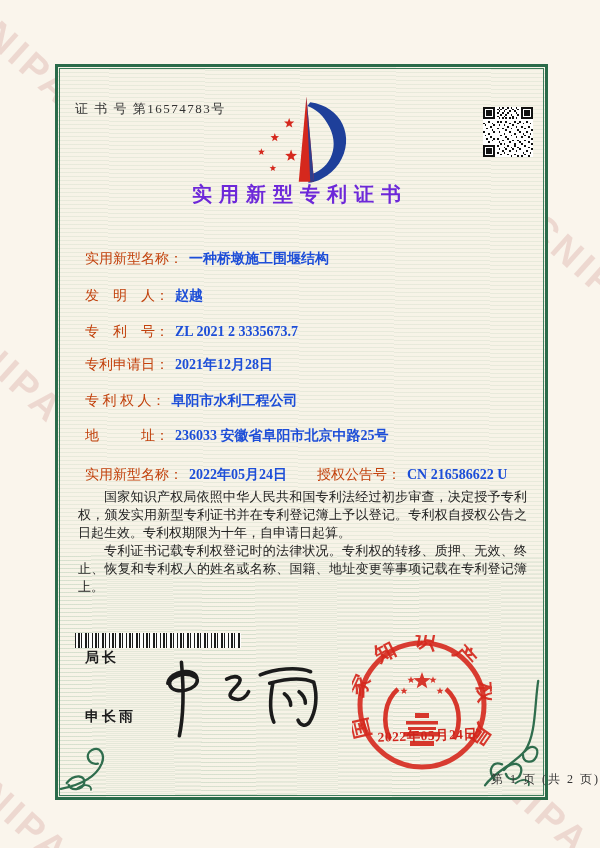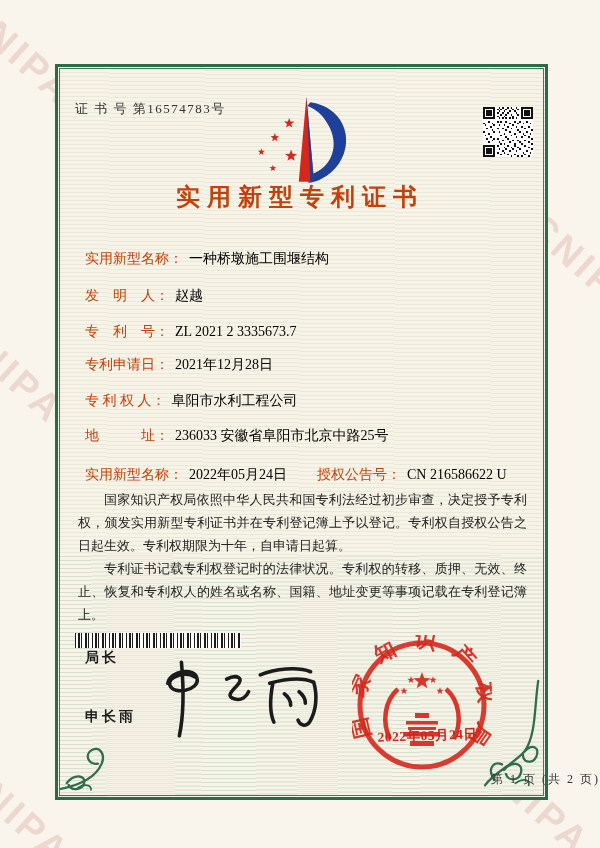--- a/index.html
+++ b/index.html
@@ -34,29 +34,29 @@
   .wave-strong{
     position:absolute;left:2px;right:2px;bottom:2px;height:240px;
     background:repeating-linear-gradient(-0.7deg, rgba(140,180,150,0.18) 0 1px, rgba(0,0,0,0) 1px 4px);
   }
   .content{position:absolute;inset:0;z-index:3;padding-left:32px;}
   .cert-no{
     position:absolute;left:75px;top:100px;font-size:13px;letter-spacing:1.5px;color:#333;
   }
   .title{
     position:absolute;left:0;top:181px;width:100%;text-align:center;
-    font-size:24px;font-weight:700;letter-spacing:7px;color:#c2410c;
+    font-size:20px;font-weight:700;letter-spacing:7px;color:#6d28d9;
   }
   .row{position:absolute;left:85px;font-size:14px;color:#262626;white-space:nowrap;}
   .flabel{color:#c2410c;}
-  .fvalue{margin-left:6px;color:#000000;}
+  .fvalue{margin-left:6px;color:#1d4ed8;font-weight:bold;}
   .gap{display:inline-block;width:30px;}
   .paras{
     position:absolute;left:78px;top:488px;width:449px;
-    font-size:13px;line-height:23px;text-align:justify;color:#222;
+    font-size:13px;line-height:18px;text-align:justify;color:#222;
   }
   .paras p{margin:0;text-indent:2em;}
   .barcode{
     position:absolute;left:75px;top:633px;width:166px;height:15px;
     background:repeating-linear-gradient(90deg,
       #1c1c1c 0 1px,#fdfdfd 1px 3px,#1c1c1c 3px 5px,#fdfdfd 5px 6px,
       #1c1c1c 6px 7px,#fdfdfd 7px 10px,#1c1c1c 10px 12px,#fdfdfd 12px 13px,
       #1c1c1c 13px 14px,#fdfdfd 14px 17px);
   }
   .signer{

